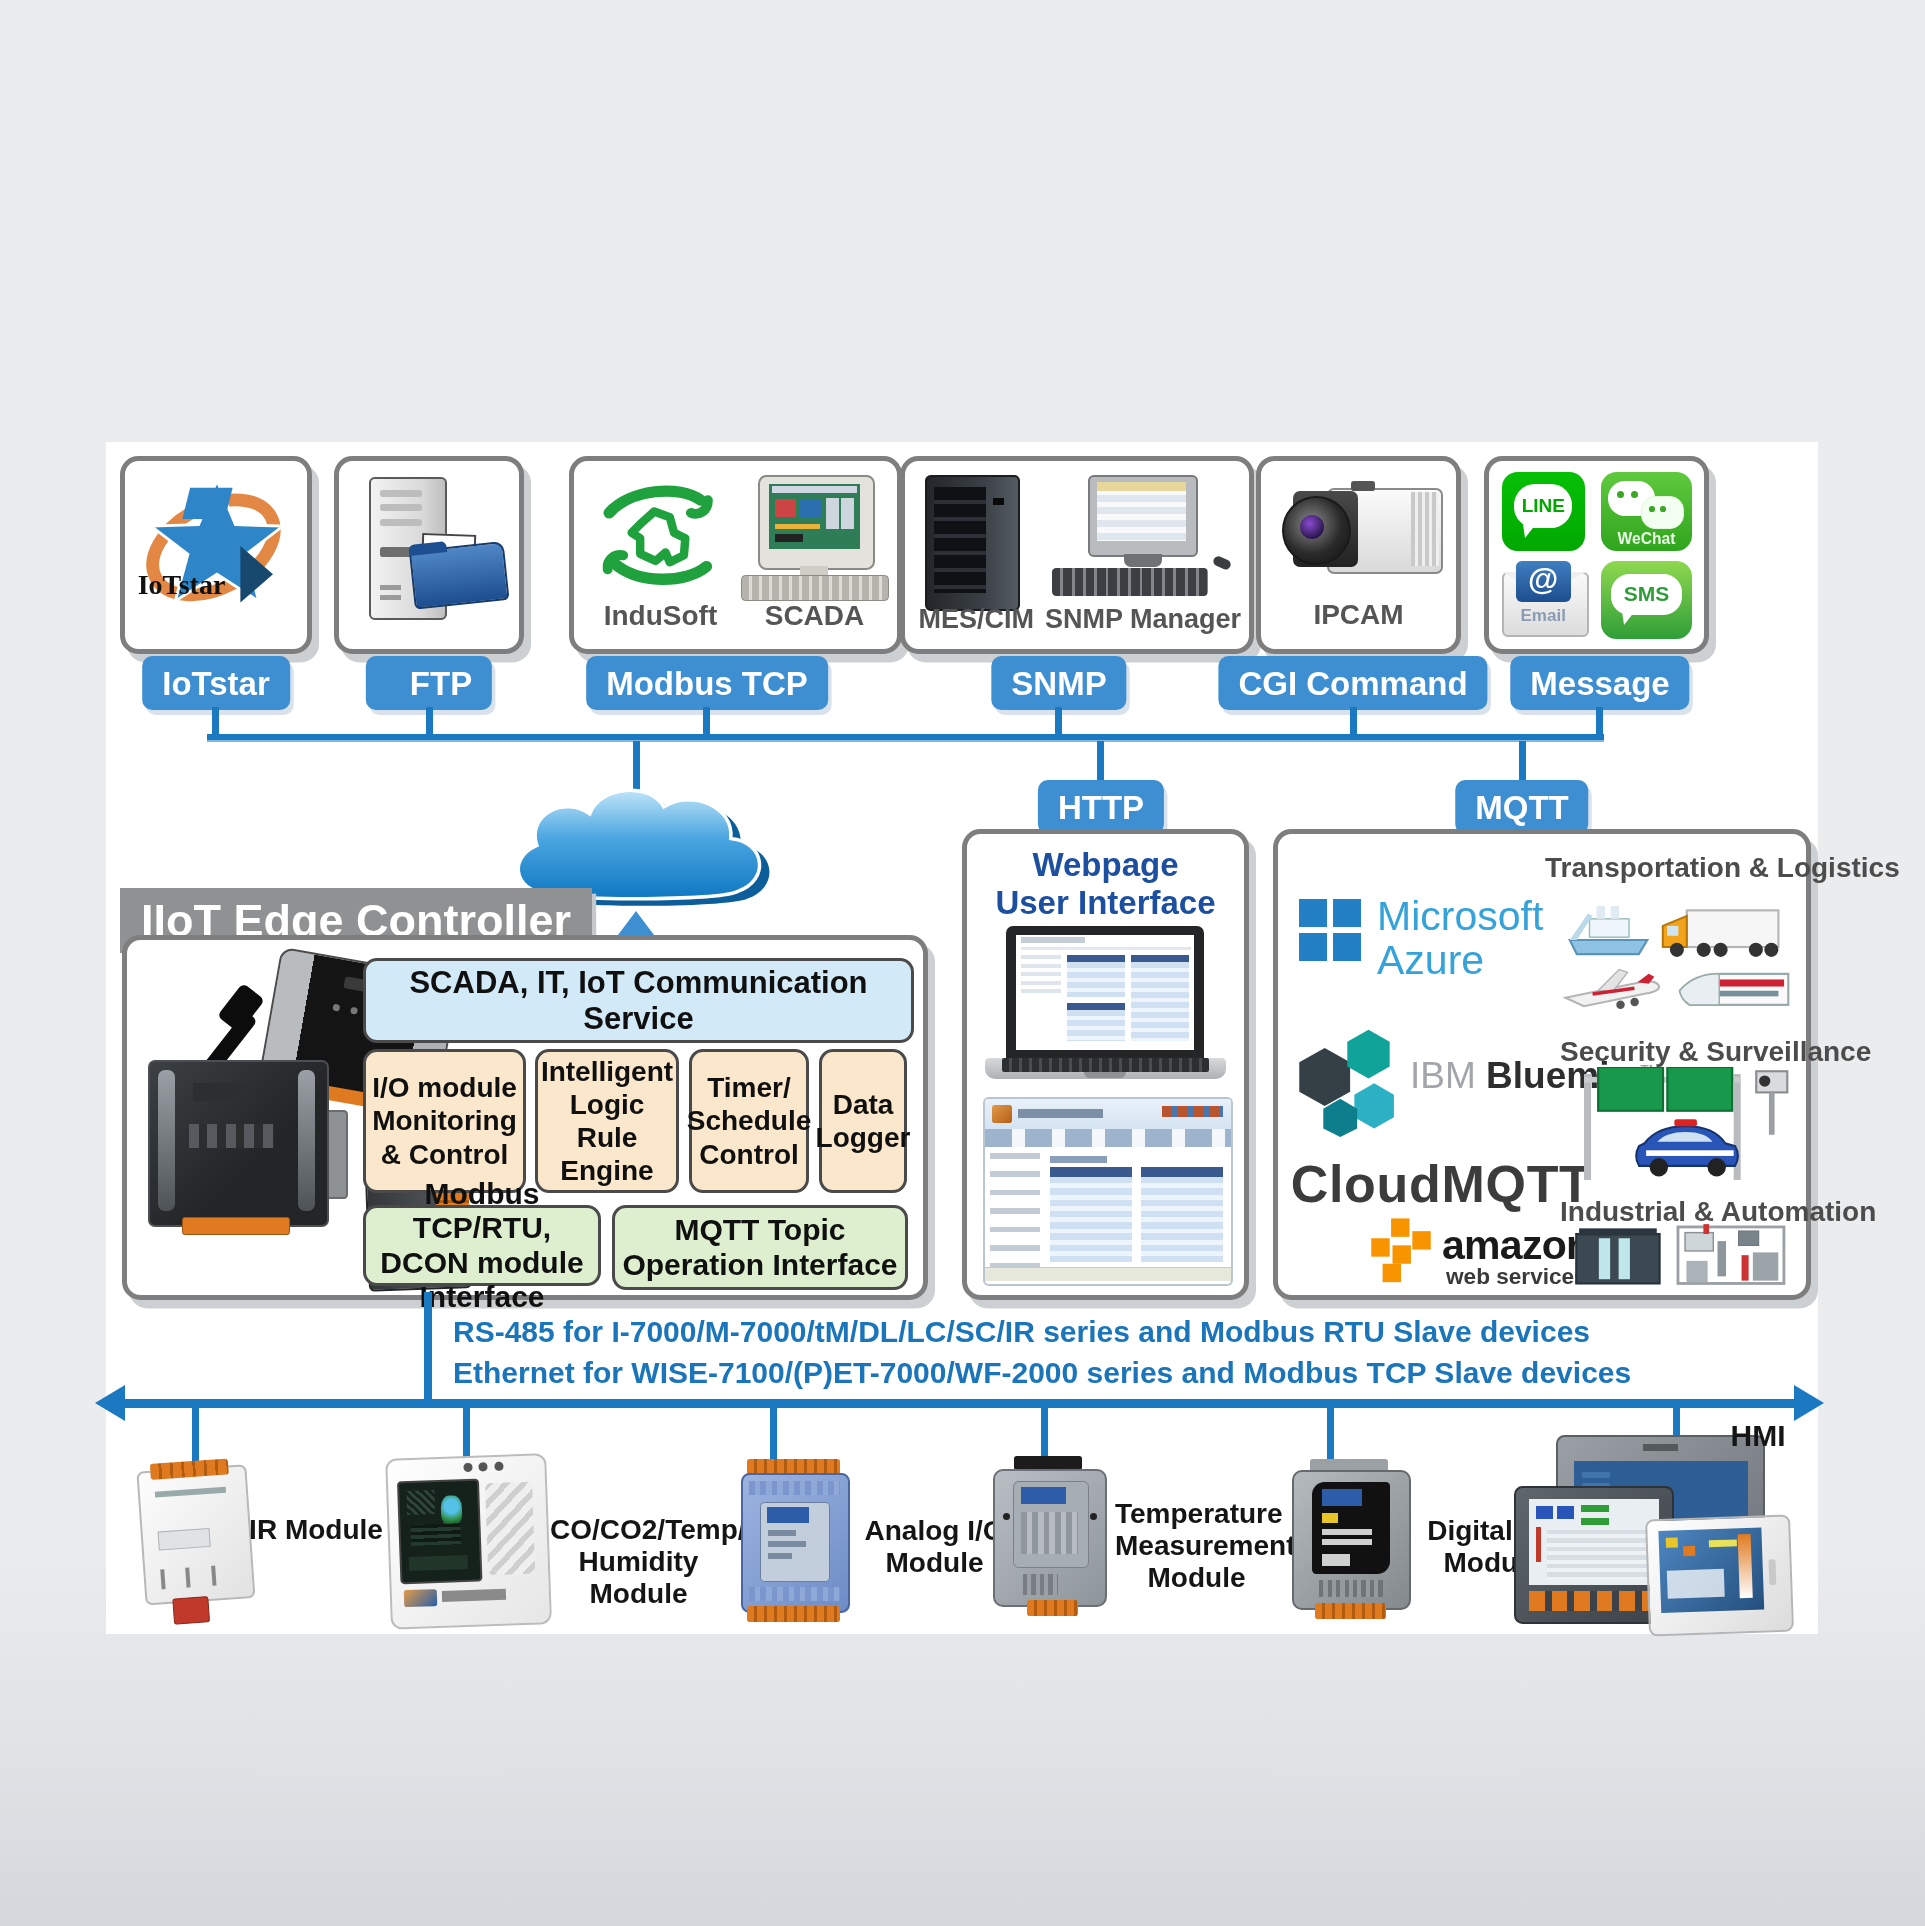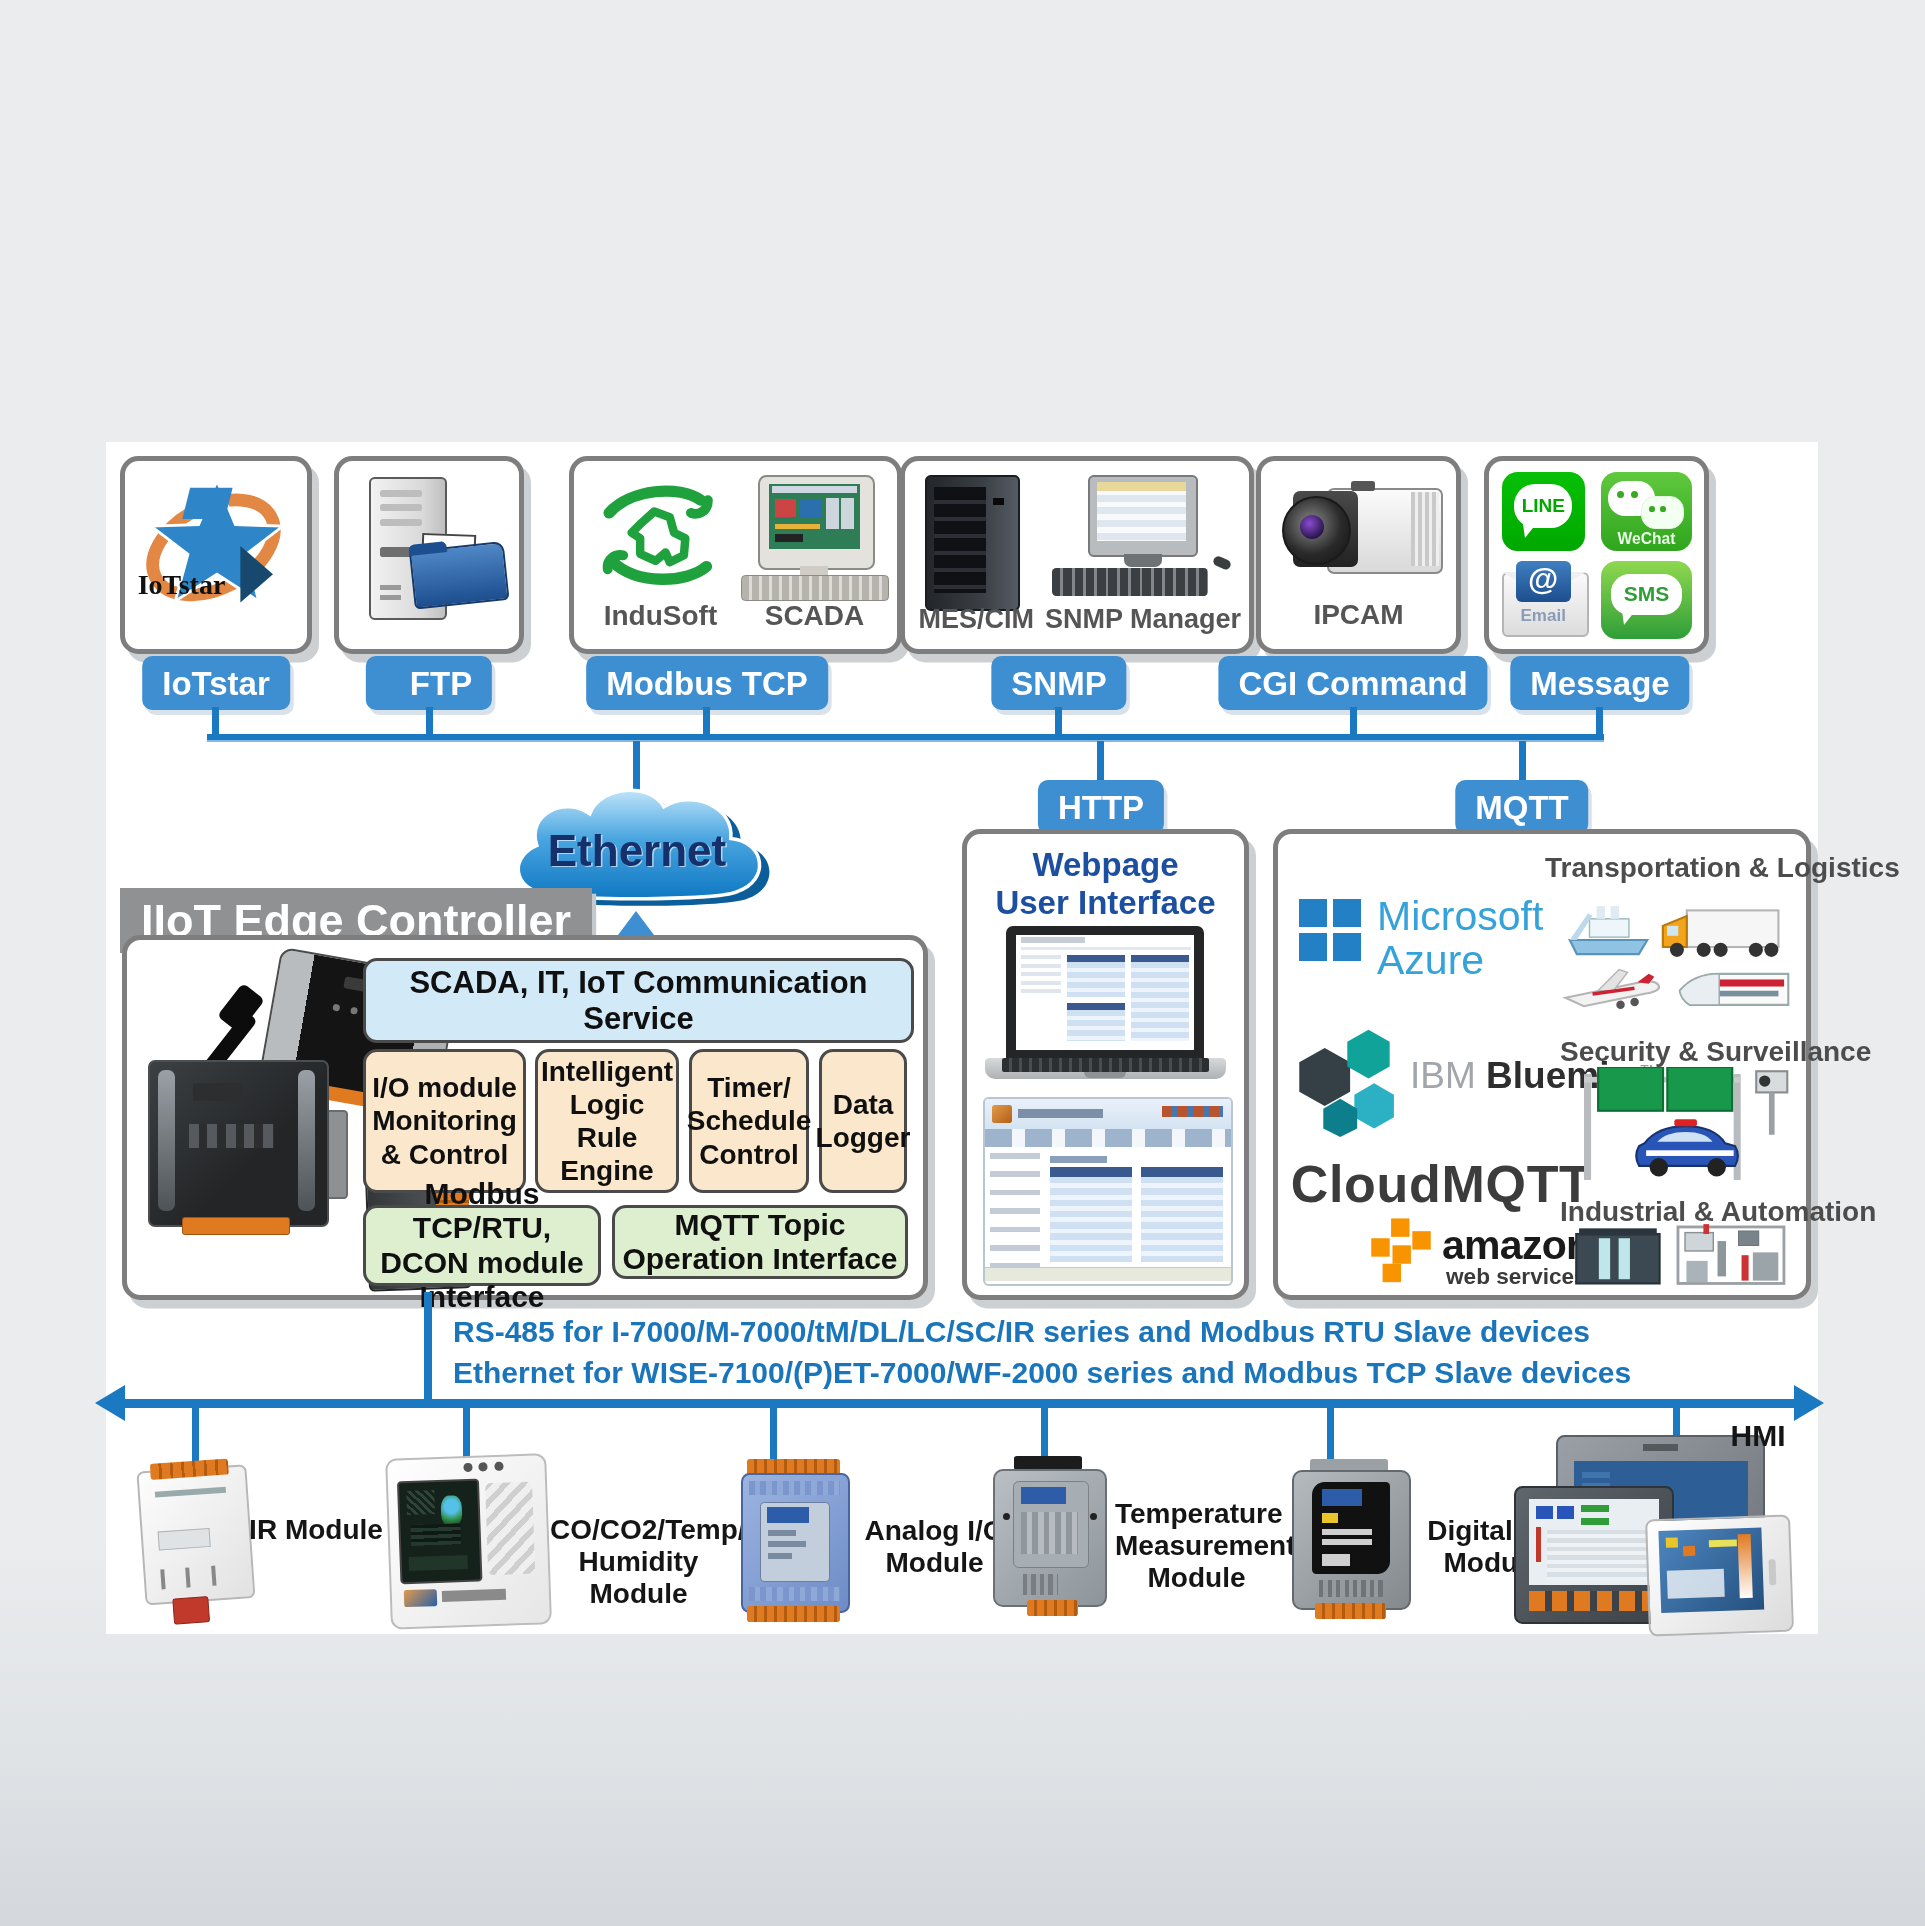--- a/index.html
+++ b/index.html
@@ -195,21 +195,20 @@
       <defs>
         <linearGradient id="cg" x1="0" y1="0" x2="0" y2="1">
           <stop offset="0" stop-color="#bfe4f9"></stop>
           <stop offset="0.45" stop-color="#49a5e0"></stop>
           <stop offset="1" stop-color="#0f78c2"></stop>
         </linearGradient>
       </defs>
       <path transform="translate(14,10)" fill="#0c5e9b" d="M 95 170 C 40 170 25 120 70 100 C 55 55 110 30 145 55 C 160 15 230 10 250 45 C 290 20 350 45 345 90 C 395 95 400 150 355 165 C 330 178 120 178 95 170 Z"></path>
       <path fill="url(#cg)" stroke="#ffffff" stroke-width="5" d="M 95 170 C 40 170 25 120 70 100 C 55 55 110 30 145 55 C 160 15 230 10 250 45 C 290 20 350 45 345 90 C 395 95 400 150 355 165 C 330 178 120 178 95 170 Z"></path>
     </svg>
-    <div class="abs cloud-label" style="left:0;top:51px;width:300px;text-align:center;">Ethernet</div>
   </div>
 
   <div class="abs arrow-up" style="left:615px;top:911px;"></div>
   <div class="abs" style="left:628px;top:935px;width:17px;height:10px;background:#3e8ed2;"></div>
 
   <div class="abs ctrl-tab" style="left:120px;top:888px;">IIoT Edge Controller</div>
 
   <div class="abs panel" style="left:122px;top:935px;width:796px;height:355px;">
 
     <div class="abs" style="left:141px;top:21px;width:177px;height:141px;transform:rotate(10deg);">
@@ -255,21 +254,21 @@
     <div class="abs featbox" style="left:562px;top:109px;width:120px;height:144px;">
       <span>Timer/ Schedule Control</span>
     </div>
     <div class="abs featbox" style="left:692px;top:109px;width:88px;height:144px;">
       <span>Data Logger</span>
     </div>
 
     <div class="abs greenbox" style="left:236px;top:265px;width:238px;height:81px;">
       <span>Modbus TCP/RTU, DCON module Interface</span>
     </div>
-    <div class="abs greenbox" style="left:485px;top:265px;width:296px;height:74px;">
+    <div class="abs greenbox" style="left:485px;top:265px;width:296px;height:85px;">
       <span>MQTT Topic Operation Interface</span>
     </div>
   </div>
 
   <div class="abs tag" style="left:1101px;top:780px;">HTTP</div>
 
   <div class="abs panel" style="left:962px;top:829px;width:277px;height:461px;">
     <div class="abs title-blue" style="left:0;top:12.7px;width:277px;">Webpage</div>
     <div class="abs title-blue" style="left:0;top:51px;width:277px;">User Interface</div>
 

